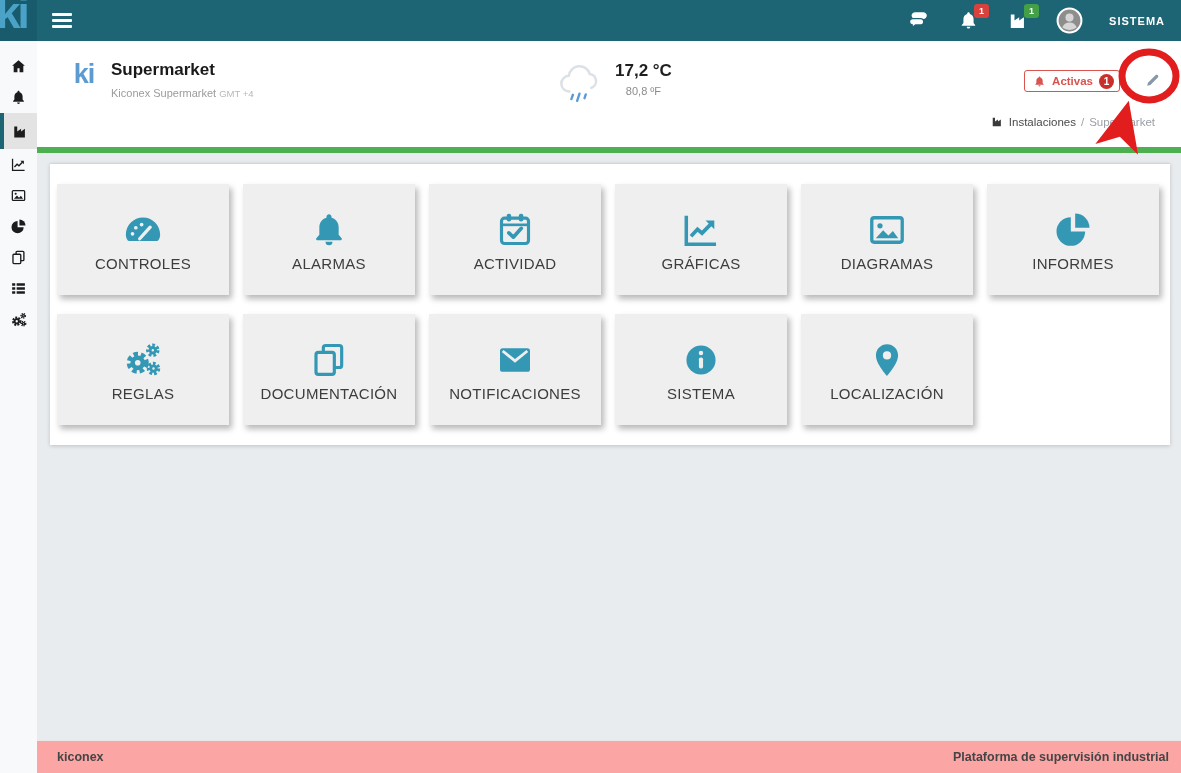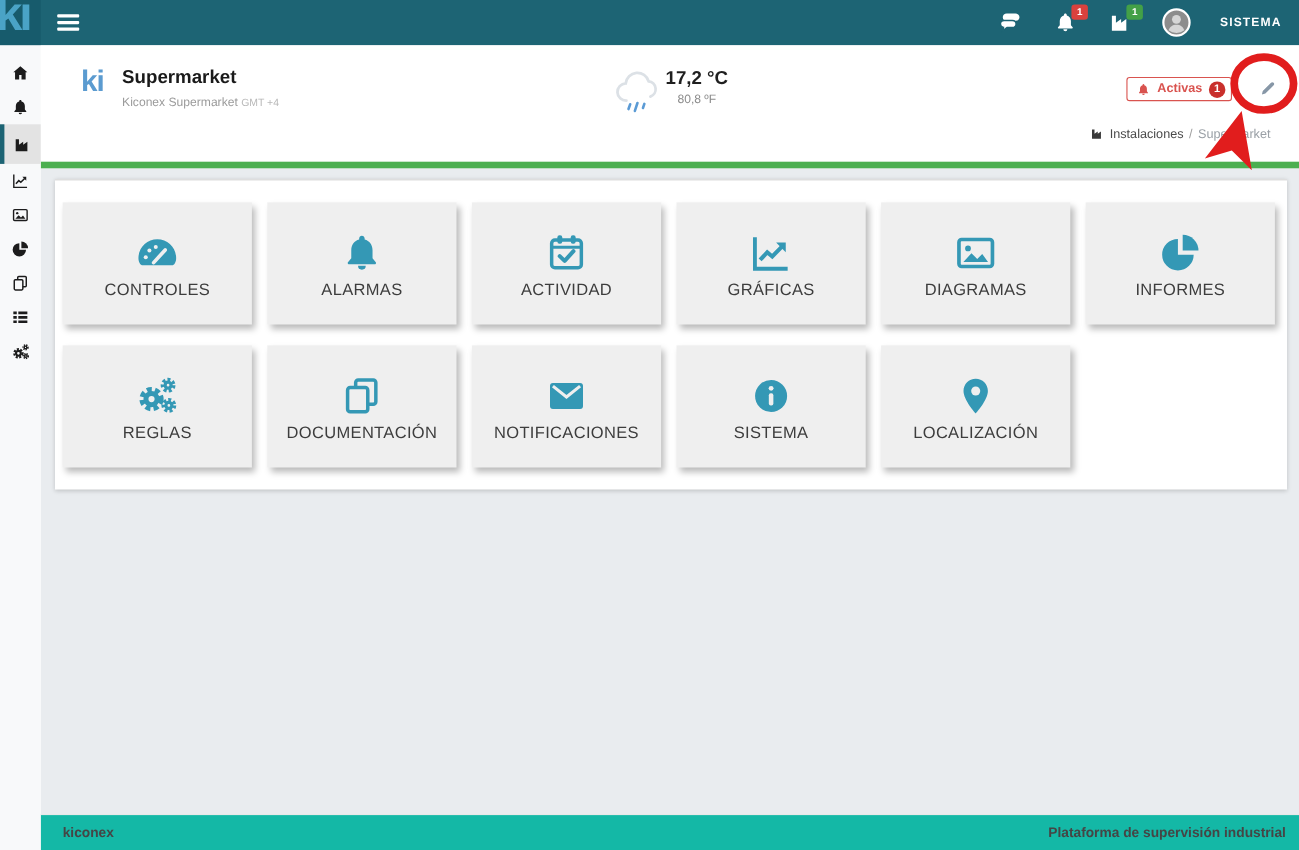--- a/index.html
+++ b/index.html
@@ -33,21 +33,21 @@
   .sidebar .hole-fill{fill:#f8f9fa;}
 
   
   .header{position:absolute;left:37px;top:41px;right:0;height:106px;background:#fff;z-index:1;}
   .h-left{position:absolute;left:30px;top:19px;display:flex;gap:10px;}
   .h-logo{width:34px;height:34px;display:flex;align-items:flex-start;justify-content:center;}
   .h-logo span{font-size:27px;font-weight:bold;color:#5b9bd0;letter-spacing:-1px;line-height:1.1;}
   .h-title{font-size:17px;font-weight:bold;color:#1a1a1a;}
   .h-sub{margin-top:7px;font-size:11px;color:#9b9b9b;}
   .h-sub .tz{font-size:9.5px;color:#b8b8b8;}
-  .weather{position:absolute;left:519px;top:20px;display:flex;align-items:flex-start;gap:2px;}
+  .weather{position:absolute;left:519px;top:20px;display:flex;align-items:flex-start;gap:12px;}
   .temp-c{font-size:17px;font-weight:bold;color:#1f1f1f;text-align:center;}
   .temp-f{font-size:11px;color:#8c8c8c;text-align:center;margin-top:4px;}
   .h-right{position:absolute;right:14px;top:25px;display:flex;align-items:center;gap:20px;}
   .activas-btn{display:flex;align-items:center;gap:6px;border:1px solid #d9534f;border-radius:3px;
     background:#fff;padding:2px 5px 2px 8px;cursor:pointer;height:22px;}
   .activas-btn .lbl{font-size:11.5px;font-weight:bold;color:#d9534f;}
   .activas-count{width:15px;height:15px;border-radius:50%;background:#c9302c;color:#fff;
     font-size:10px;font-weight:bold;display:flex;align-items:center;justify-content:center;}
   .edit-btn{background:none;border:none;cursor:pointer;padding:4px;}
   .breadcrumb{position:absolute;right:26px;top:74px;display:flex;align-items:center;gap:5px;
@@ -65,21 +65,21 @@
     padding:20px 0 21px 7px;display:flex;flex-wrap:wrap;gap:19px 14px;align-content:flex-start;}
   .tile{width:172px;height:111px;background:#efefef;box-shadow:3px 4px 6px rgba(0,0,0,.28);
     display:flex;flex-direction:column;align-items:center;justify-content:center;gap:3px;cursor:pointer;}
   .tile .ticon{color:#3498b5;height:44px;display:flex;align-items:center;}
   .tile .tlabel{font-size:15px;color:#3d3d3d;letter-spacing:.3px;}
   .tile .hole-fill{fill:#efefef;}
   .tile .hole-fill2{fill:#efefef;}
   .tile .hole-stroke{stroke:#efefef;}
 
   
-  .footer{position:absolute;left:37px;right:0;bottom:0;height:33px;background:#14b8a6;
+  .footer{position:absolute;left:37px;right:0;bottom:0;height:33px;background:#fca5a5;
     border-top:1px solid #e8e8e8;display:flex;align-items:center;justify-content:space-between;
     padding:0 12px 0 20px;}
   .footer .f-left,.footer .f-right{font-size:12.5px;font-weight:bold;color:#454545;}
 
   
   .annotations{position:absolute;left:0;top:0;z-index:20;pointer-events:none;}
 </style>
 </head>
 <body>
 

